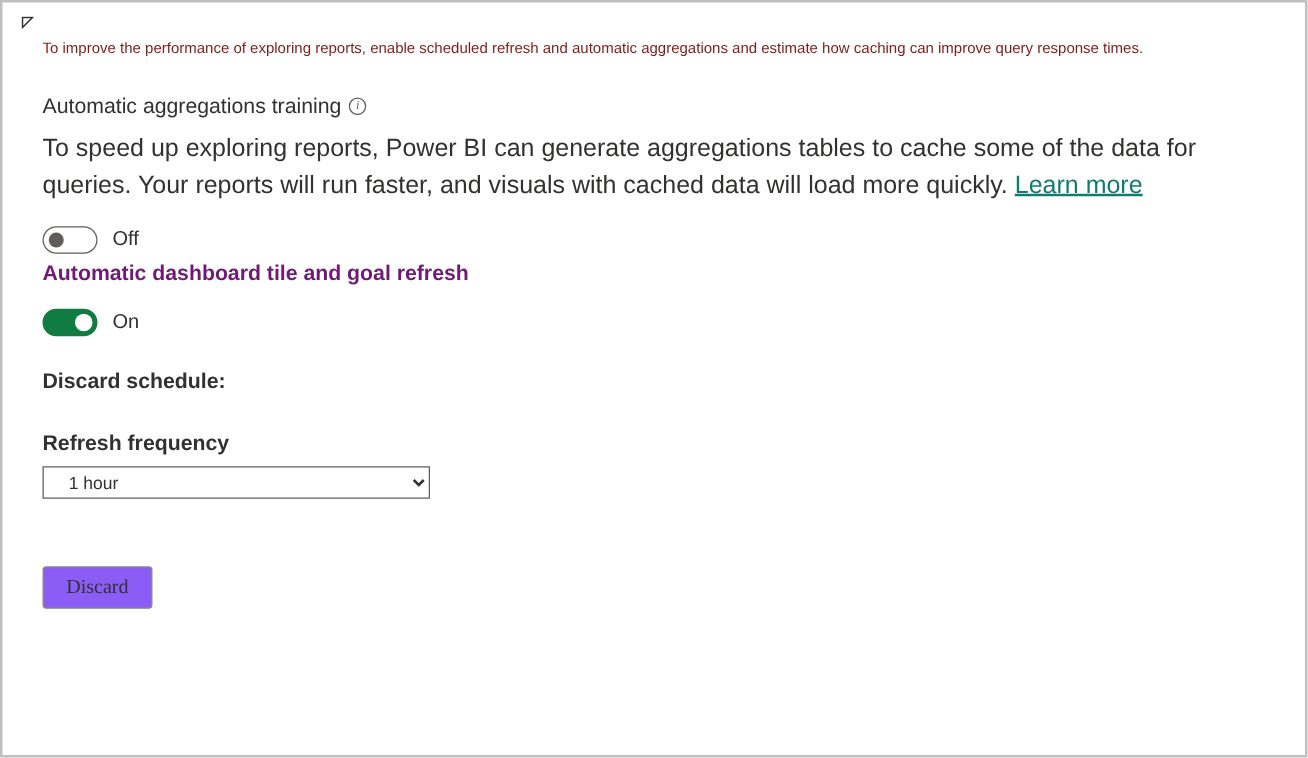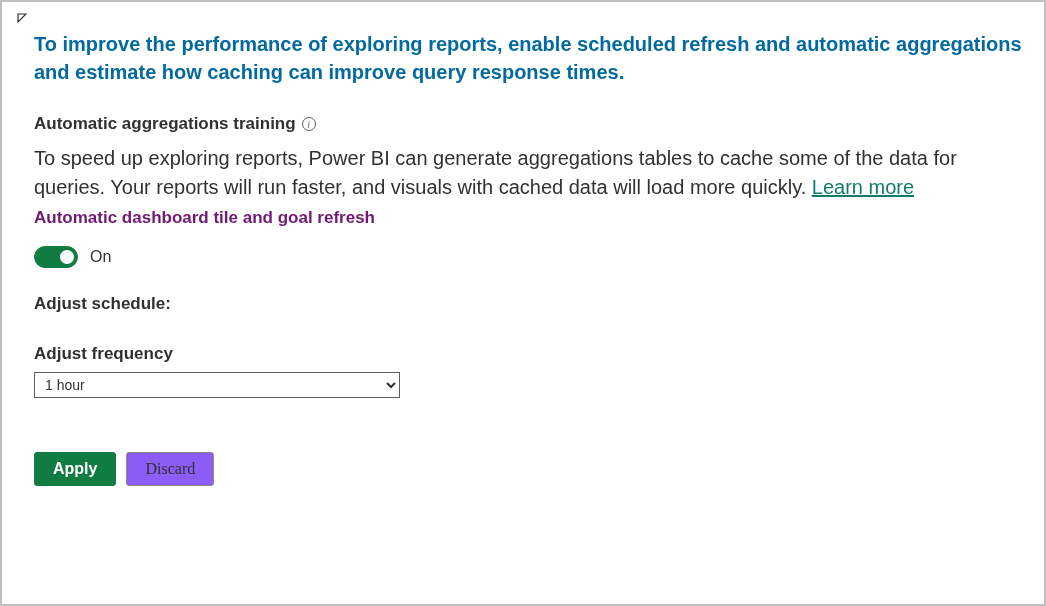--- a/index.html
+++ b/index.html
@@ -29,39 +29,38 @@
       justify-content: center;
       font-size: 11px;
       color: #323130;
     }
     .section-title {
       font-size: 20px;
       font-weight: 400;
       color: #323130;
     }
     .section-desc {
-      font-size: 20px;
-      color: #0369a1;
+      font-size: 12px;
+      color: #7f1d1d;
       margin-left: 18px;
       margin-top: 6px;
       line-height: 1.4;
-      font-weight: bold;
     }
     .sub-section {
       margin-left: 18px;
     }
     .sub-heading-row {
       display: flex;
       align-items: center;
       gap: 6px;
       margin-top: 28px;
     }
     .sub-heading {
       font-size: 17px;
-      font-weight: 700;
+      font-weight: 400;
       color: #323130;
     }
     .sub-heading-tight {
       font-size: 17px;
       font-weight: 600;
       color: #701a75;
       margin-top: 6px;
     }
     .info-icon {
       width: 14px;
@@ -135,25 +134,25 @@
       font-size: 17px;
       font-weight: 600;
       margin-top: 26px;
     }
     .freq-label {
       font-size: 17px;
       font-weight: 600;
       margin-top: 30px;
     }
     .select {
-      width: 366px;
+      width: 310px;
       height: 26px;
       font-size: 14px;
       border: 1px solid #605e5c;
-      padding: 2px 6px;
+      padding: 2px 16px;
       margin-top: 8px;
       background: #fff;
       color: #323130;
       font-family: inherit;
     }
     .button-row {
       display: flex;
       gap: 10px;
       margin-top: 54px;
     }
@@ -191,32 +190,37 @@
 <p class="section-desc">To improve the performance of exploring reports, enable scheduled refresh and automatic aggregations and estimate how caching can improve query response times.</p>
 
 <div class="sub-section">
   <div class="sub-heading-row">
     <span class="sub-heading">Automatic aggregations training</span>
     <span class="info-icon">i</span>
   </div>
   <p class="sub-desc">
     <span>To speed up exploring reports, Power BI can generate aggregations tables to cache some of the data for queries. Your reports will run faster, and visuals with cached data will load more quickly. </span><a class="link">Learn more</a>
   </p>
+  <div class="toggle-row">
+    <div class="toggle toggle-off">
+      <div class="knob"></div>
+    </div>
+    <span class="toggle-label">Off</span>
+  </div>
 
   <div class="sub-heading-tight">Automatic dashboard tile and goal refresh</div>
   <div class="toggle-row">
     <div class="toggle toggle-on">
       <div class="knob"></div>
     </div>
     <span class="toggle-label">On</span>
   </div>
 
-  <div class="schedule-label">Adjust schedule:</div>
-  <div class="freq-label">Adjust frequency</div>
+  <div class="schedule-label">Discard schedule:</div>
+  <div class="freq-label">Refresh frequency</div>
   <select class="select">
     <option>1 hour</option>
   </select>
 
   <div class="button-row">
-    <button class="btn btn-primary">Apply</button>
     <button class="btn btn-secondary">Discard</button>
   </div>
 </div>
 
 </body></html>

